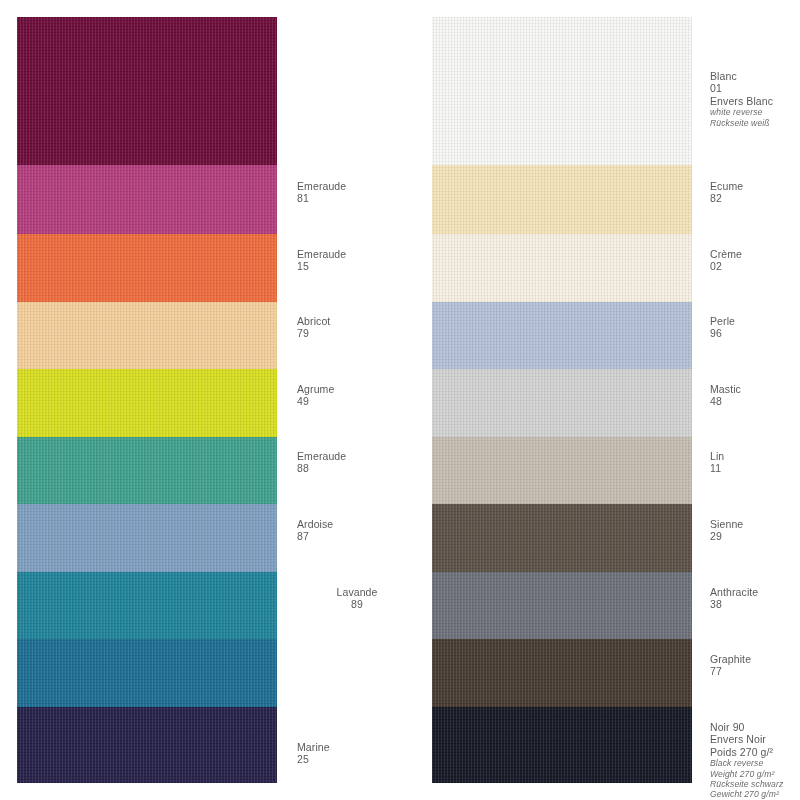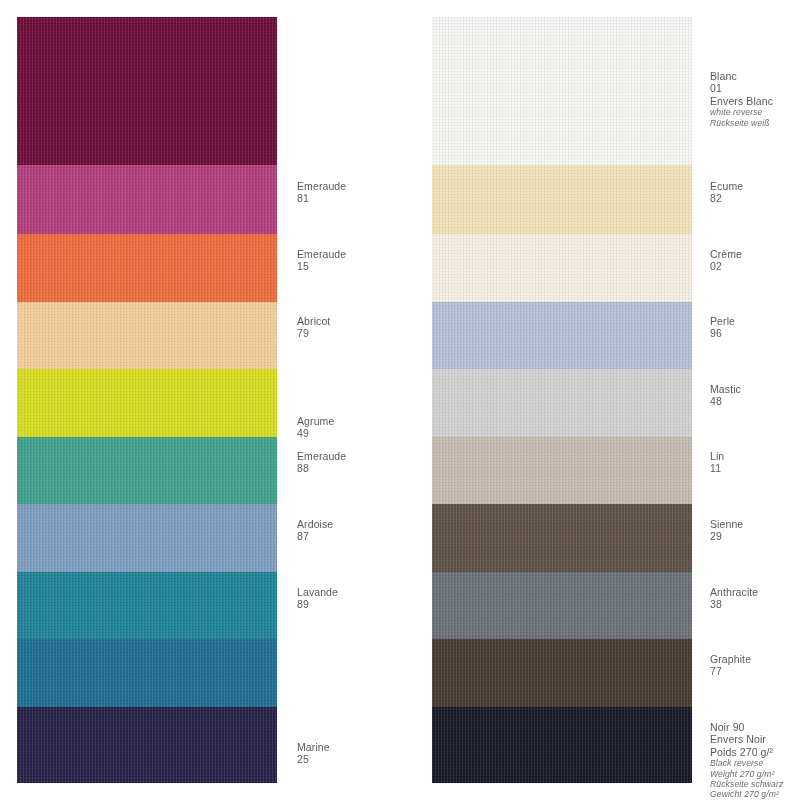--- a/index.html
+++ b/index.html
@@ -123,33 +123,33 @@
         <span class="ln">81</span>
       </div>
       <div class="label" style="top: 231px;">
         <span class="ln">Emeraude</span>
         <span class="ln">15</span>
       </div>
       <div class="label" style="top: 298px;">
         <span class="ln">Abricot</span>
         <span class="ln">79</span>
       </div>
-      <div class="label" style="top: 366px; margin-top: 32px;">
+      <div class="label" style="top: 366px;">
         <span class="ln">Agrume</span>
         <span class="ln">49</span>
       </div>
       <div class="label" style="top: 433px;">
         <span class="ln">Emeraude</span>
         <span class="ln">88</span>
       </div>
       <div class="label" style="top: 501px;">
         <span class="ln">Ardoise</span>
         <span class="ln">87</span>
       </div>
-      <div class="label" style="top: 569px;">
+      <div class="label" style="top: 569px; text-align: center;">
         <span class="ln">Lavande</span>
         <span class="ln">89</span>
       </div>
       <div class="label" style="top: 704px; margin-top: 20px;">
         <span class="ln">Marine</span>
         <span class="ln">25</span>
       </div>
     </div>
   <div class="labels labels-right" id="lab-right">
       <div class="label" style="top: 53px;">

